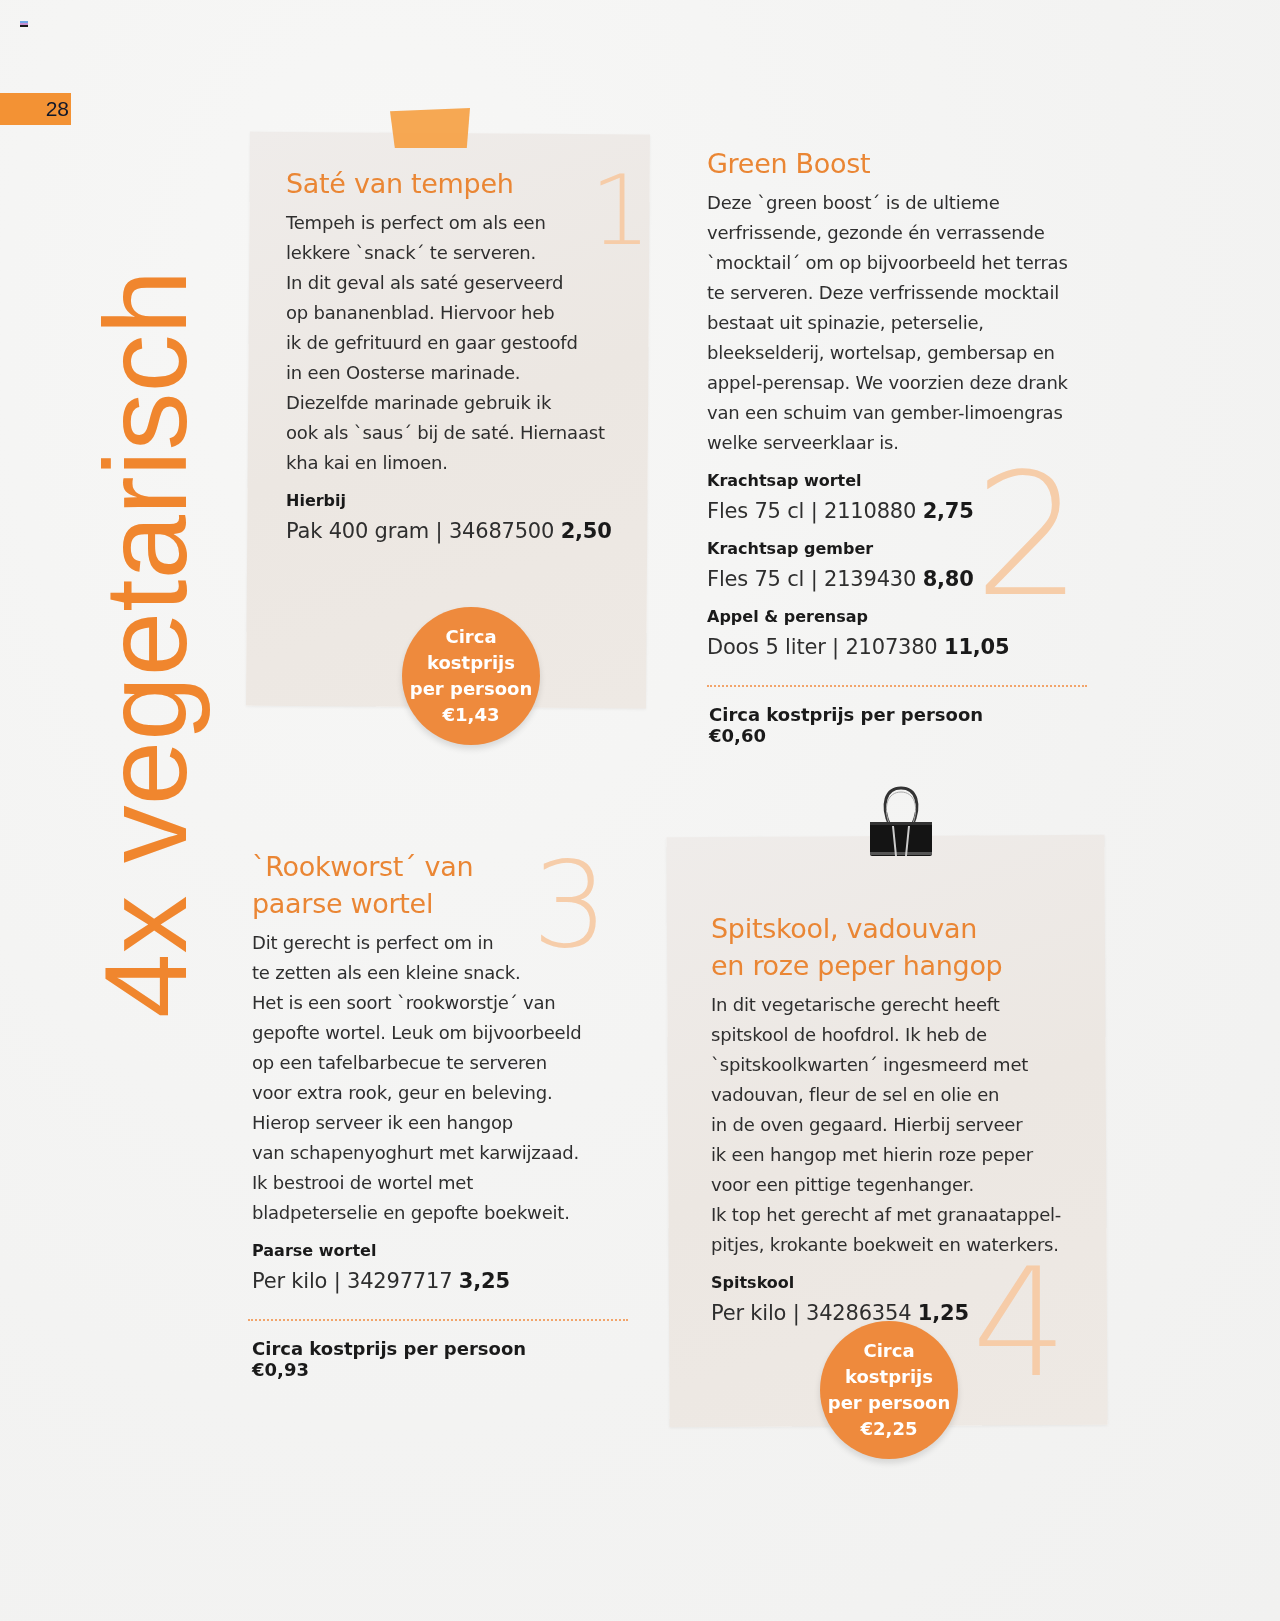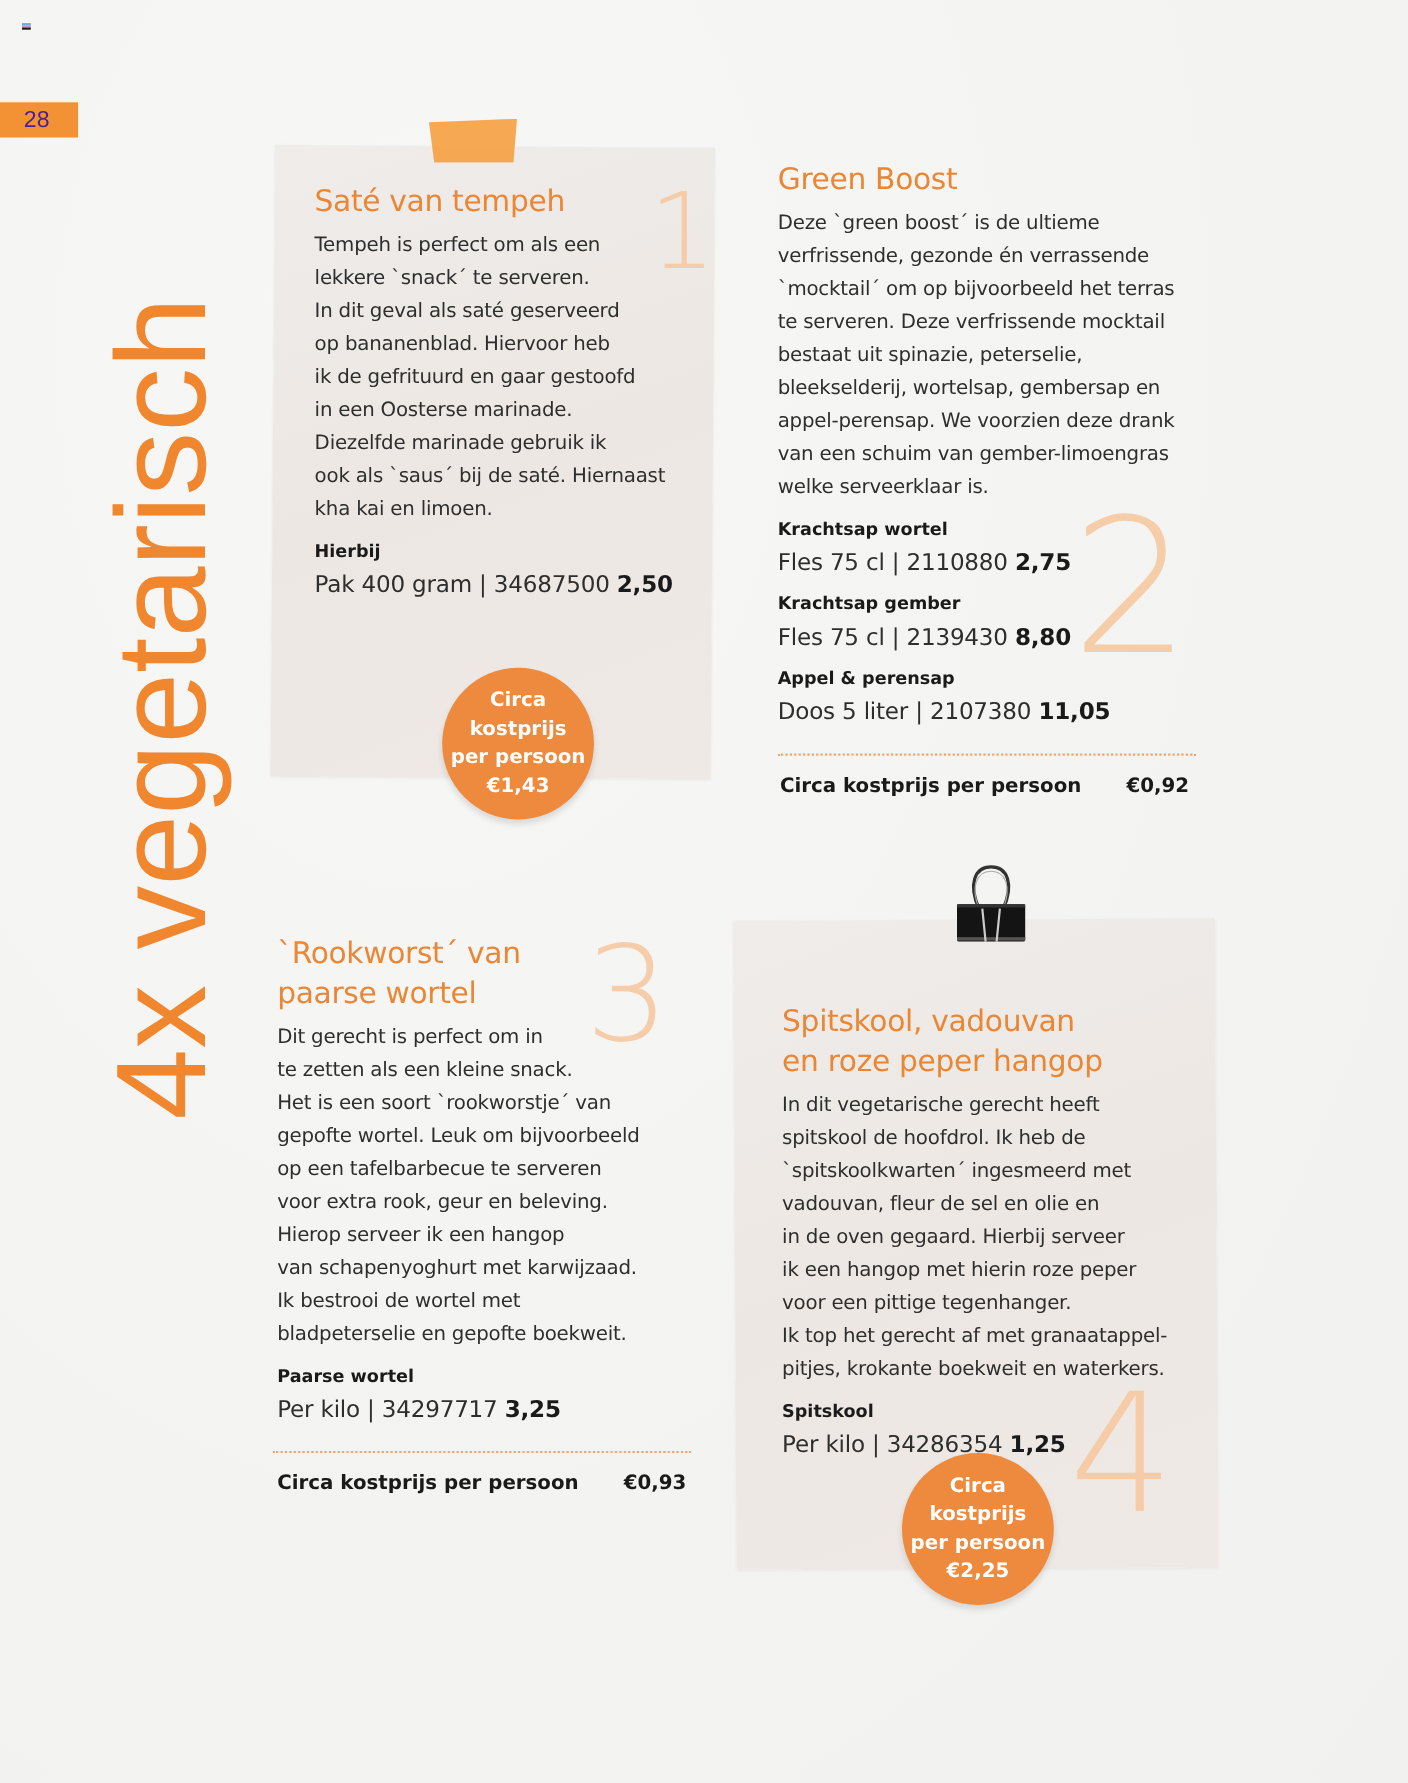--- a/index.html
+++ b/index.html
@@ -11,22 +11,22 @@
       position: relative;
     }
     .page { position: relative; width: 1280px; height: 1621px; background:
       radial-gradient(ellipse at 30% 20%, #f7f7f6 0%, #f3f3f2 60%, #f1f1f0 100%); }
 
     .flag { position: absolute; left: 20px; top: 21px; width: 8px; height: 6px; }
     .flag span { display: block; height: 2px; }
 
     .page-number {
       position: absolute; left: 0; top: 93px; width: 71px; height: 32px;
-      background: #f39234; color: #4c1d95; font-size: 21px;
-      display: flex; align-items: center; justify-content: flex-end; padding-right: 26px;
+      background: #f39234; color: #0f172a; font-size: 21px;
+      display: flex; align-items: center; justify-content: flex-end; padding-right: 2px;
       font-family: "Liberation Sans", sans-serif;
     }
 
     .vertical-title {
       position: absolute; left: 88px; top: 1018px;
       transform-origin: 0 0; transform: rotate(-90deg);
       color: #f0862e; font-size: 116px; line-height: 1;
       font-family: "Liberation Sans", sans-serif; white-space: nowrap;
       width: 780px; height: 120px;
     }
@@ -63,21 +63,21 @@
     .product { margin-top: 8px; }
     .product-name { font-weight: bold; font-size: 16px; line-height: 30px; color: #1a1a1a; }
     .product-info { font-size: 21px; line-height: 30px; color: #2e2e2e; white-space: nowrap; letter-spacing: -0.2px; }
     .product-info b { color: #1a1a1a; }
 
     .dots {
       position: absolute; height: 0; border-top: 2px dotted #f2a46a;
     }
     .cost-row {
       position: absolute; display: flex; justify-content: space-between;
-      font-weight: bold; font-size: 18px; color: #1a1a1a;
+      font-weight: bold; font-size: 18px; color: #1a1a1a; flex-direction: column;
     }
 
     .big-num {
       position: absolute; color: #f7c9a2; font-family: "DejaVu Sans", sans-serif;
       font-weight: 200; line-height: 1; opacity: 0.9;
     }
     .num-1 { left: 590px; top: 163px; font-size: 96px; }
     .num-2 { left: 974px; top: 450px; font-size: 170px; }
     .num-3 { left: 532px; top: 845px; font-size: 120px; }
     .num-4 { left: 972px; top: 1248px; font-size: 150px; }
@@ -172,21 +172,21 @@
       <div class="product-info"><span>Fles 75 cl | 2139430</span> <b>8,80</b></div>
     </div>
     <div class="product">
       <div class="product-name">Appel &amp; perensap</div>
       <div class="product-info"><span>Doos 5 liter | 2107380</span> <b>11,05</b></div>
     </div>
   </div>
   <div class="dots" style="left:707px; top:685px; width:380px;"></div>
   <div class="cost-row" style="left:709px; top:704px; width:372px;">
     <span>Circa kostprijs per persoon</span>
-    <span>€0,92</span>
+    <span>€0,60</span>
   </div>
 
   <div class="section sec-3">
     <h2 class="title">
       <span class="body-line">`Rookworst´ van</span>
       <span class="body-line">paarse wortel</span>
     </h2>
     <div class="body-text">
       <span class="body-line">Dit gerecht is perfect om in</span>
       <span class="body-line">te zetten als een kleine snack.</span>

